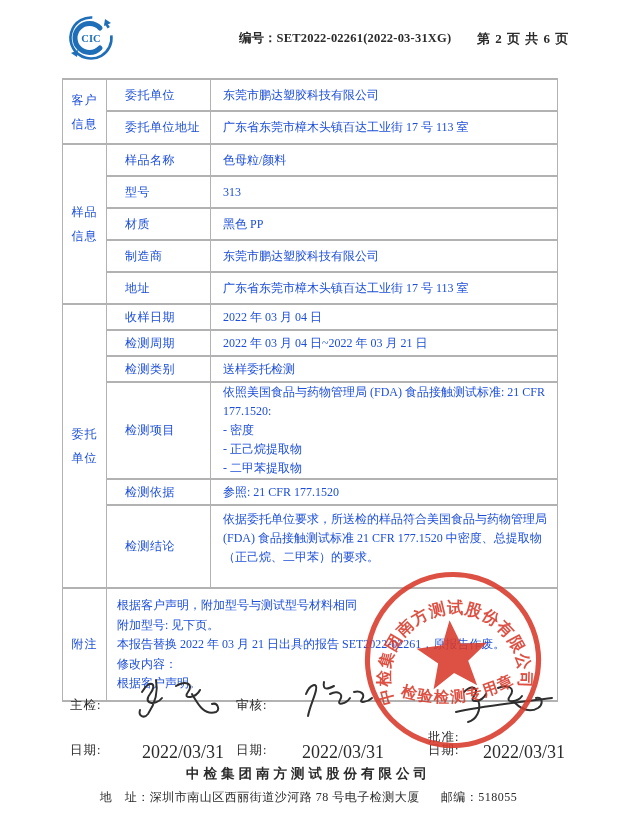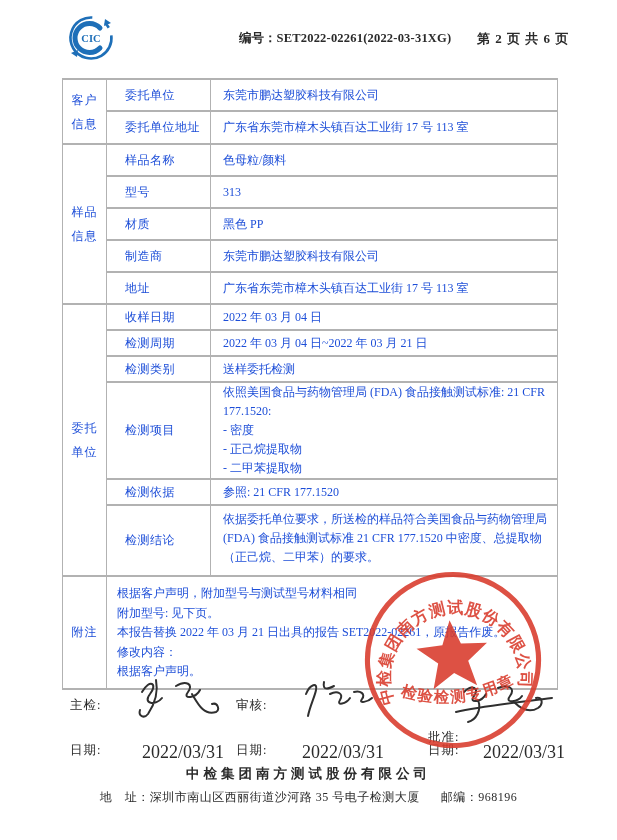--- a/index.html
+++ b/index.html
@@ -122,21 +122,21 @@
           <div class="ln">- 正己烷提取物</div>
           <div class="ln">- 二甲苯提取物</div>
         </td>
       </tr>
       <tr style="height:26px">
         <td class="lbl">检测依据</td>
         <td class="val">参照: 21 CFR 177.1520</td>
       </tr>
       <tr style="height:56px">
         <td class="lbl">检测结论</td>
-        <td class="val" style="padding-top:4px;padding-bottom:8px">依据委托单位要求，所送检的样品符合美国食品与药物管理局 (FDA) 食品接触测试标准 21 CFR 177.1520 中密度、总提取物（正己烷、二甲苯）的要求。</td>
+        <td class="val" style="padding-top:4px;padding-bottom:20px">依据委托单位要求，所送检的样品符合美国食品与药物管理局 (FDA) 食品接触测试标准 21 CFR 177.1520 中密度、总提取物（正己烷、二甲苯）的要求。</td>
       </tr>
 
       <tr style="height:100px">
         <td class="sec"><span class="vlabel">附注</span></td>
         <td class="notes-cell" colspan="2">
           <div class="ln">根据客户声明，附加型号与测试型号材料相同</div>
           <div class="ln">附加型号: 见下页。</div>
           <div class="ln">本报告替换 2022 年 03 月 21 日出具的报告 SET2022-02261，原报告作废。</div>
           <div class="ln">修改内容：</div>
           <div class="ln">根据客户声明。</div>
@@ -180,18 +180,18 @@
     <text font-size="17.5" font-weight="bold" fill="#d93a2b" letter-spacing="1" font-family="Liberation Serif, serif">
       <textPath href="#arcTop" xlink:href="#arcTop" startOffset="1%" textLength="258">中检集团南方测试股份有限公司</textPath>
     </text>
     <text font-size="16.5" font-weight="bold" fill="#d93a2b" letter-spacing="1.5" font-family="Liberation Serif, serif">
       <textPath href="#arcBottom" xlink:href="#arcBottom" startOffset="2%" textLength="128">检验检测专用章</textPath>
     </text>
   </svg>
 
   <div class="footer f1">中检集团南方测试股份有限公司</div>
   <div class="footer f2">
-    <span>地　址：</span><span>深圳市南山区西丽街道沙河路 35 号电子检测大厦</span>
+    <span>地　址：</span><span>深圳市南山区西丽街道沙河路 78 号电子检测大厦</span>
     <span style="display:inline-block;width:14px"></span>
-    <span>邮编：</span><span>968196</span>
+    <span>邮编：</span><span>518055</span>
   </div>
 
 </div>
 
 </body></html>

